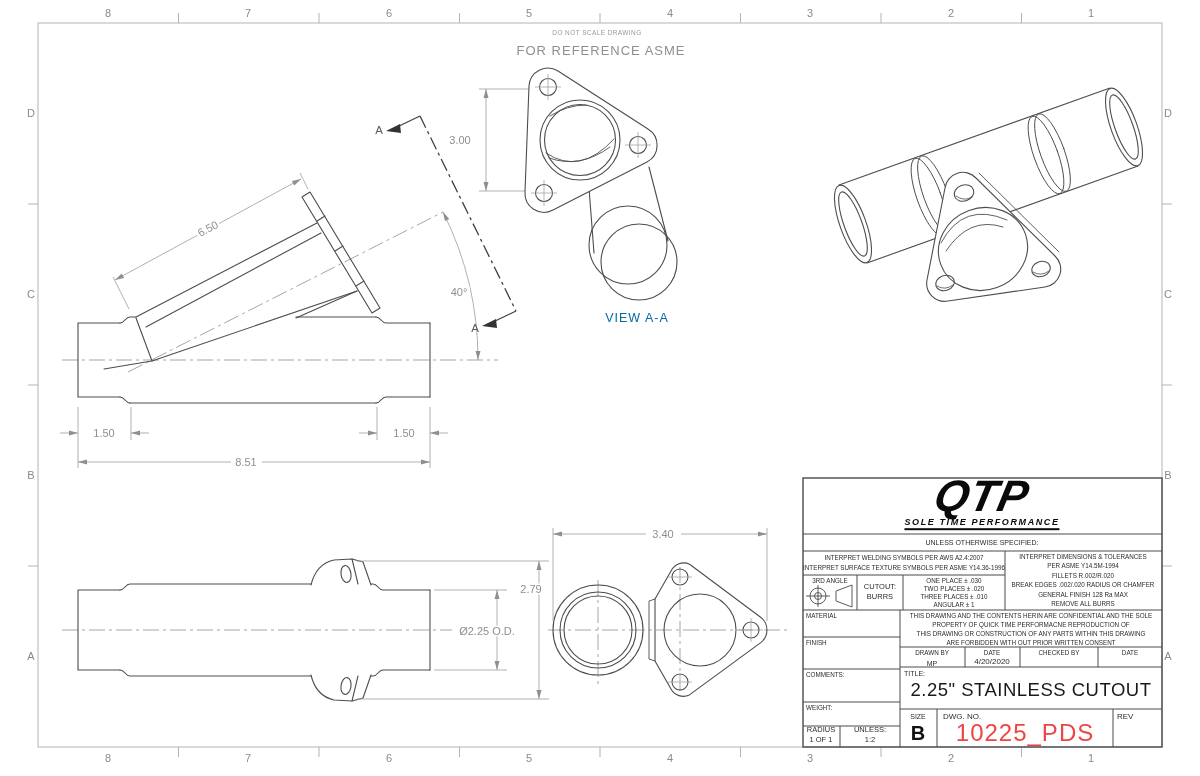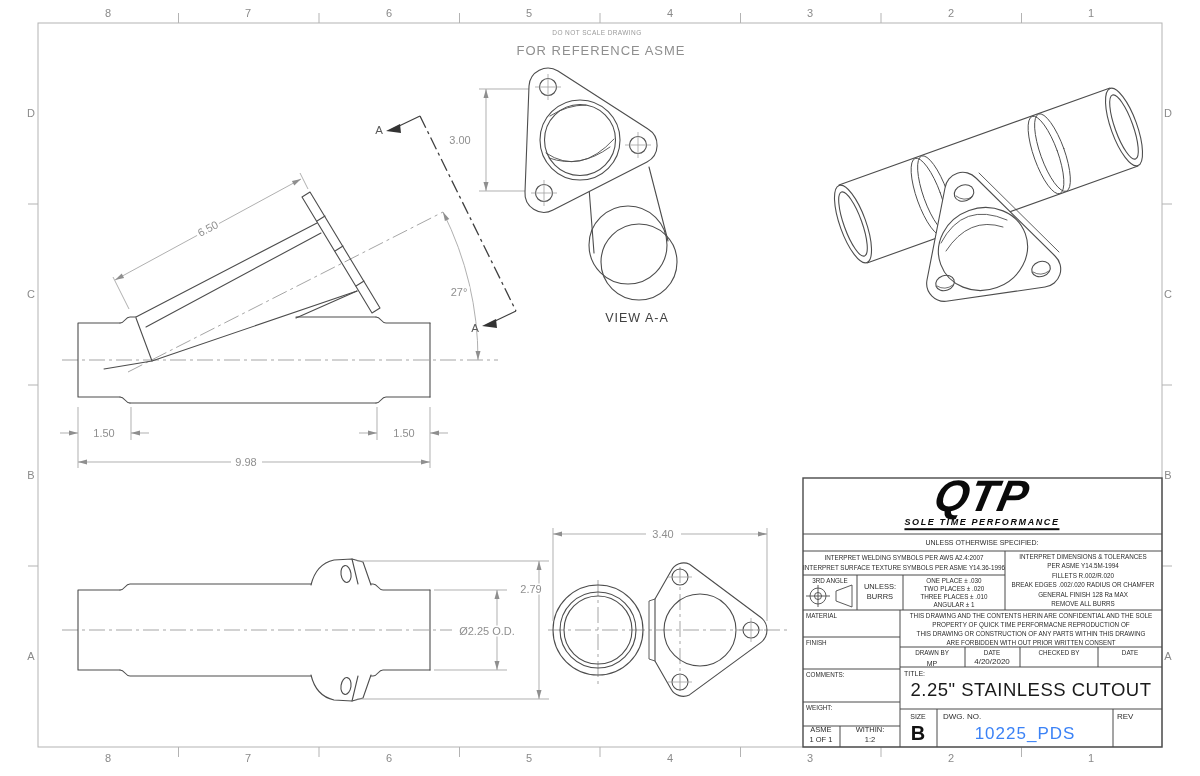--- a/index.html
+++ b/index.html
@@ -6,33 +6,33 @@
   .sheet{position:relative;width:1200px;height:776px;background:#fff;overflow:hidden;
          font-family:"Liberation Sans",sans-serif;}
   svg{position:absolute;left:0;top:0;}
   .lbl{position:absolute;transform:translate(-50%,-50%);white-space:nowrap;line-height:1;}
   .tl{position:absolute;white-space:nowrap;line-height:1;}
   .zone{font-size:11px;color:#8a8a8a;}
   .dim{font-size:11px;color:#8f8f8f;background:#fff;padding:0 2px;}
   .dimr{transform:translate(-50%,-50%) rotate(-28deg);}
   .note-sm{font-size:6.5px;color:#9a9a9a;letter-spacing:.4px;}
   .note-lg{font-size:13px;color:#8f8f8f;letter-spacing:1px;}
-  .viewlbl{font-size:12.5px;color:#404040;letter-spacing:1px;}
+  .viewlbl{font-size:12.5px;color:#0369a1;letter-spacing:1px;}
   .seclbl{font-size:11.5px;color:#5a5a5a;}
   .tb62{font-size:6.3px;color:#2b2b2b;}
   .tb7{font-size:7px;color:#2b2b2b;}
   .tb75{font-size:7.5px;color:#2b2b2b;}
   .tb8{font-size:8px;color:#2b2b2b;}
   .logo{position:absolute;left:982px;top:503px;transform:translate(-50%,-50%);text-align:center;}
   .logo-main{font-size:44px;font-weight:900;font-style:italic;color:#0a0a0a;
              letter-spacing:1px;transform:skewX(-12deg);line-height:.9;}
   .logo-sub{font-size:9px;font-weight:800;font-style:italic;color:#0a0a0a;
             letter-spacing:1.6px;border-bottom:2.5px solid #0a0a0a;padding-bottom:1px;margin-top:1px;}
   .bigtitle{font-size:18.5px;color:#1a1a1a;letter-spacing:.5px;}
-  .dwgno{font-size:17px;color:#3b82f6;letter-spacing:1px;text-align:center;}
+  .dwgno{font-size:24px;color:#ef4444;letter-spacing:1px;text-align:center;}
   .sizeB{font-size:20px;font-weight:bold;color:#111;}
 </style>
 </head>
 <body>
 
 <div class="sheet">
 
 <svg width="1200" height="776" viewBox="0 0 1200 776">
 
   <g stroke="#b3b3b3" stroke-width="1" fill="none">
@@ -239,24 +239,24 @@
 <span class="lbl zone" style="left:1168px;top:475px">B</span>
 <span class="lbl zone" style="left:1168px;top:656px">A</span>
 
 <span class="lbl note-sm" style="left:597px;top:33px">DO NOT SCALE DRAWING</span>
 <span class="lbl note-lg" style="left:601px;top:50px">FOR REFERENCE ASME</span>
 <span class="lbl viewlbl" style="left:637px;top:318px">VIEW A-A</span>
 <span class="lbl seclbl" style="left:379px;top:131px">A</span>
 <span class="lbl seclbl" style="left:475px;top:329px">A</span>
 
 <span class="lbl dim dimr" style="left:208px;top:229px">6.50</span>
-<span class="lbl dim" style="left:459px;top:292px">27°</span>
+<span class="lbl dim" style="left:459px;top:292px">40°</span>
 <span class="lbl dim" style="left:104px;top:433px">1.50</span>
 <span class="lbl dim" style="left:404px;top:433px">1.50</span>
-<span class="lbl dim" style="left:246px;top:462px">9.98</span>
+<span class="lbl dim" style="left:246px;top:462px">8.51</span>
 <span class="lbl dim" style="left:460px;top:140px">3.00</span>
 <span class="lbl dim" style="left:663px;top:534px">3.40</span>
 <span class="lbl dim" style="left:531px;top:589px">2.79</span>
 <span class="lbl dim" style="left:487px;top:631px">Ø2.25 O.D.</span>
 
 <div class="logo">
   <div class="logo-main">QTP</div>
   <div class="logo-sub">SOLE TIME PERFORMANCE</div>
 </div>
 
@@ -265,21 +265,21 @@
 <span class="lbl tb62" style="left:904px;top:568px">INTERPRET SURFACE TEXTURE SYMBOLS PER ASME Y14.36-1996</span>
 
 <span class="lbl tb62" style="left:1083px;top:557px">INTERPRET DIMENSIONS &amp; TOLERANCES</span>
 <span class="lbl tb62" style="left:1083px;top:566px">PER ASME Y14.5M-1994</span>
 <span class="lbl tb62" style="left:1083px;top:576px">FILLETS R.002/R.020</span>
 <span class="lbl tb62" style="left:1083px;top:585px">BREAK EDGES .002/.020 RADIUS OR CHAMFER</span>
 <span class="lbl tb62" style="left:1083px;top:595px">GENERAL FINISH 128 Ra MAX</span>
 <span class="lbl tb62" style="left:1083px;top:604px">REMOVE ALL BURRS</span>
 
 <span class="lbl tb62" style="left:830px;top:581px">3RD ANGLE</span>
-<span class="lbl tb75" style="left:880px;top:587px">UNLESS:</span>
+<span class="lbl tb75" style="left:880px;top:587px">CUTOUT:</span>
 <span class="lbl tb75" style="left:880px;top:597px">BURRS</span>
 <span class="lbl tb62" style="left:954px;top:581px">ONE PLACE ± .030</span>
 <span class="lbl tb62" style="left:954px;top:589px">TWO PLACES ± .020</span>
 <span class="lbl tb62" style="left:954px;top:597px">THREE PLACES ± .010</span>
 <span class="lbl tb62" style="left:954px;top:605px">ANGULAR ± 1</span>
 
 <span class="tl tb62" style="left:806px;top:613px">MATERIAL</span>
 <span class="tl tb62" style="left:806px;top:640px">FINISH</span>
 <span class="tl tb62" style="left:806px;top:672px">COMMENTS:</span>
 <span class="tl tb62" style="left:806px;top:705px">WEIGHT:</span>
@@ -292,23 +292,23 @@
 <span class="lbl tb62" style="left:932px;top:653px">DRAWN BY</span>
 <span class="lbl tb7" style="left:932px;top:663px">MP</span>
 <span class="lbl tb62" style="left:992px;top:653px">DATE</span>
 <span class="lbl tb8" style="left:992px;top:662px">4/20/2020</span>
 <span class="lbl tb62" style="left:1059px;top:653px">CHECKED BY</span>
 <span class="lbl tb62" style="left:1130px;top:653px">DATE</span>
 
 <span class="tl tb7" style="left:904px;top:670px">TITLE:</span>
 <span class="lbl bigtitle" style="left:1031px;top:690px">2.25" STAINLESS CUTOUT</span>
 
-<span class="lbl tb75" style="left:821px;top:730px">ASME</span>
+<span class="lbl tb75" style="left:821px;top:730px">RADIUS</span>
 <span class="lbl tb75" style="left:821px;top:740px">1 OF 1</span>
-<span class="lbl tb75" style="left:870px;top:730px">WITHIN:</span>
+<span class="lbl tb75" style="left:870px;top:730px">UNLESS:</span>
 <span class="lbl tb75" style="left:870px;top:740px">1:2</span>
 
 <span class="lbl tb7" style="left:918px;top:716px">SIZE</span>
 <span class="lbl sizeB" style="left:918px;top:733px">B</span>
 <span class="tl tb8" style="left:943px;top:713px">DWG. NO.</span>
 <span class="lbl dwgno" style="left:1025px;top:733px">10225_PDS</span>
 <span class="tl tb8" style="left:1117px;top:713px">REV</span>
 
 </div>
 

